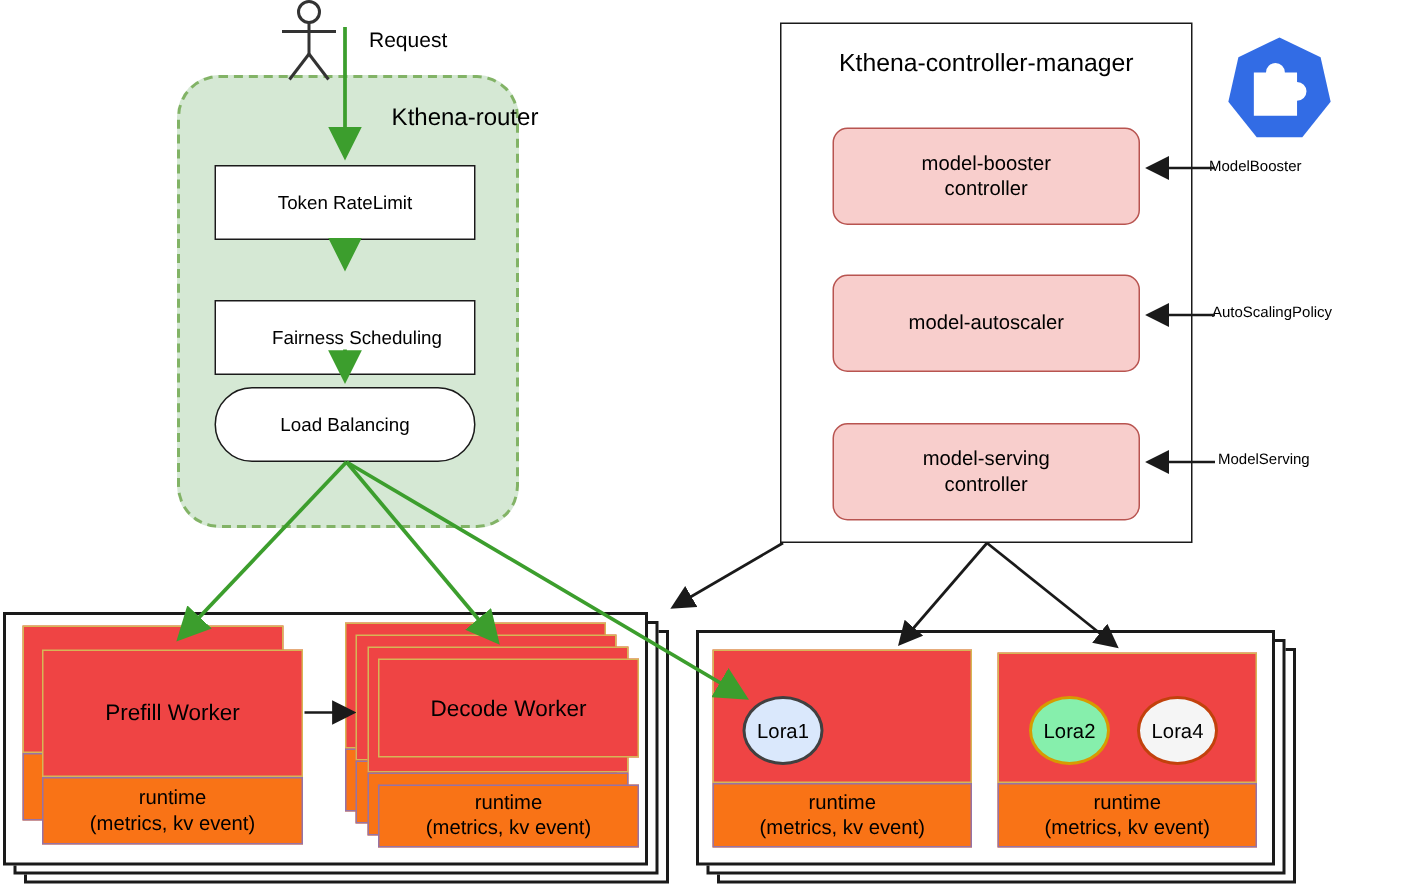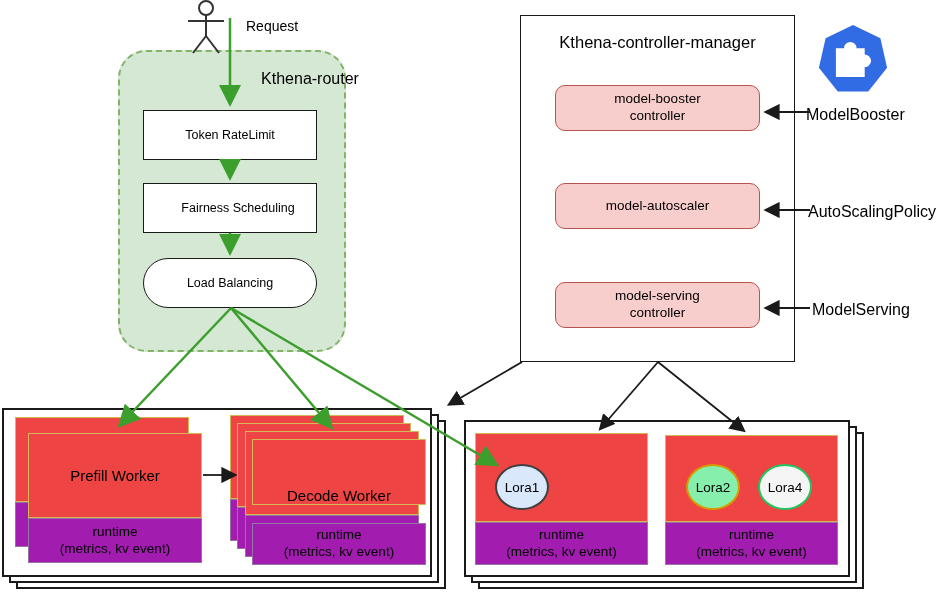--- a/index.html
+++ b/index.html
@@ -12,55 +12,55 @@
   
   .router{left:118px;top:50px;width:228px;height:302px;background:#d5e8d4;
           border:2px dashed #82b366;border-radius:28px;z-index:1;}
   .router-title{left:240px;top:68px;width:140px;height:22px;font-size:16px;z-index:2;}
   .stepbox{left:143px;width:174px;height:50px;background:#fff;border:1.5px solid #1a1a1a;
            font-size:12.5px;z-index:2;}
 
   
   .cm{left:520px;top:15px;width:275px;height:347px;background:#fff;border:1.5px solid #1a1a1a;z-index:1;}
   .cm-title{left:520px;top:30px;width:275px;height:24px;font-size:16.5px;z-index:2;}
-  .pinkbox{left:555px;width:205px;height:46px;background:#f8cecc;border:1.5px solid #b85450;
+  .pinkbox{left:555px;width:205px;height:65px;background:#f8cecc;border:1.5px solid #b85450;
            border-radius:10px;font-size:13.5px;z-index:2;}
-  .crdlabel{font-size:16px;z-index:2;white-space:nowrap;}
+  .crdlabel{font-size:10px;z-index:2;white-space:nowrap;}
 
   
   .cont{background:#fff;border:2px solid #1a1a1a;z-index:1;}
 
   
   .yellow{background:#ef4444;border:1.5px solid #d6b656;z-index:2;}
-  .purple{background:#a21caf;border:1.5px solid #9673a6;z-index:2;font-size:13.5px;}
+  .purple{background:#f97316;border:1.5px solid #9673a6;z-index:2;font-size:13.5px;}
   .cardtitle{font-size:15px;}
 
   
   .lora{border-radius:50%;font-size:13.5px;z-index:3;}
   .lora1{background:#dae8fc;border:2px solid #404040;}
   .lora3{background:#d5e8d4;border:2px solid #82b366;}
   .lora2{background:#86efac;border:2px solid #d79b00;}
-  .lora4{background:#f5f5f5;border:2px solid #22c55e;}
+  .lora4{background:#f5f5f5;border:2px solid #c2410c;}
 
   .request-label{left:246px;top:18px;font-size:14px;z-index:6;}
   #overlay{position:absolute;left:0;top:0;width:940px;height:596px;z-index:5;pointer-events:none;}
 </style>
 </head>
 <body>
 
 <div id="canvas">
 
   <div class="abs router"></div>
   <div class="abs center router-title">Kthena-router</div>
   <div class="abs request-label">Request</div>
 
   <div class="abs center stepbox" style="top:110px;">
     <span>Token RateLimit</span>
   </div>
-  <div class="abs center stepbox" style="top:183px;padding-left:16px;">
+  <div class="abs center stepbox" style="top:200px;padding-left:16px;">
     <span>Fairness Scheduling</span>
   </div>
   <div class="abs center stepbox" style="top:258px;border-radius:25px;">
     <span>Load Balancing</span>
   </div>
 
   <div class="abs cm"></div>
   <div class="abs center cm-title">Kthena-controller-manager</div>
 
   <div class="abs center pinkbox prel" style="top:85px;">
@@ -94,21 +94,21 @@
 (metrics, kv event)</span>
   </div>
 
   <div class="abs yellow" style="left:230px;top:415px;width:174px;height:84px;"></div>
   <div class="abs purple" style="left:230px;top:499px;width:174px;height:42px;"></div>
   <div class="abs yellow" style="left:237px;top:423px;width:174px;height:84px;"></div>
   <div class="abs purple" style="left:237px;top:507px;width:174px;height:42px;"></div>
   <div class="abs yellow" style="left:245px;top:431px;width:174px;height:84px;"></div>
   <div class="abs purple" style="left:245px;top:515px;width:174px;height:42px;"></div>
 
-  <div class="abs center yellow cardtitle" style="left:252px;top:439px;width:174px;height:66px;align-items:flex-end;">
+  <div class="abs center yellow cardtitle" style="left:252px;top:439px;width:174px;height:66px;">
     <span>Decode Worker</span>
   </div>
   <div class="abs center purple" style="left:252px;top:523px;width:174px;height:42px;">
     <span class="prel">runtime
 (metrics, kv event)</span>
   </div>
 
   <div class="abs cont" style="left:478px;top:432px;width:386px;height:157px;"></div>
   <div class="abs cont" style="left:471px;top:426px;width:386px;height:157px;"></div>
   <div class="abs cont" style="left:464px;top:420px;width:386px;height:157px;"></div>

